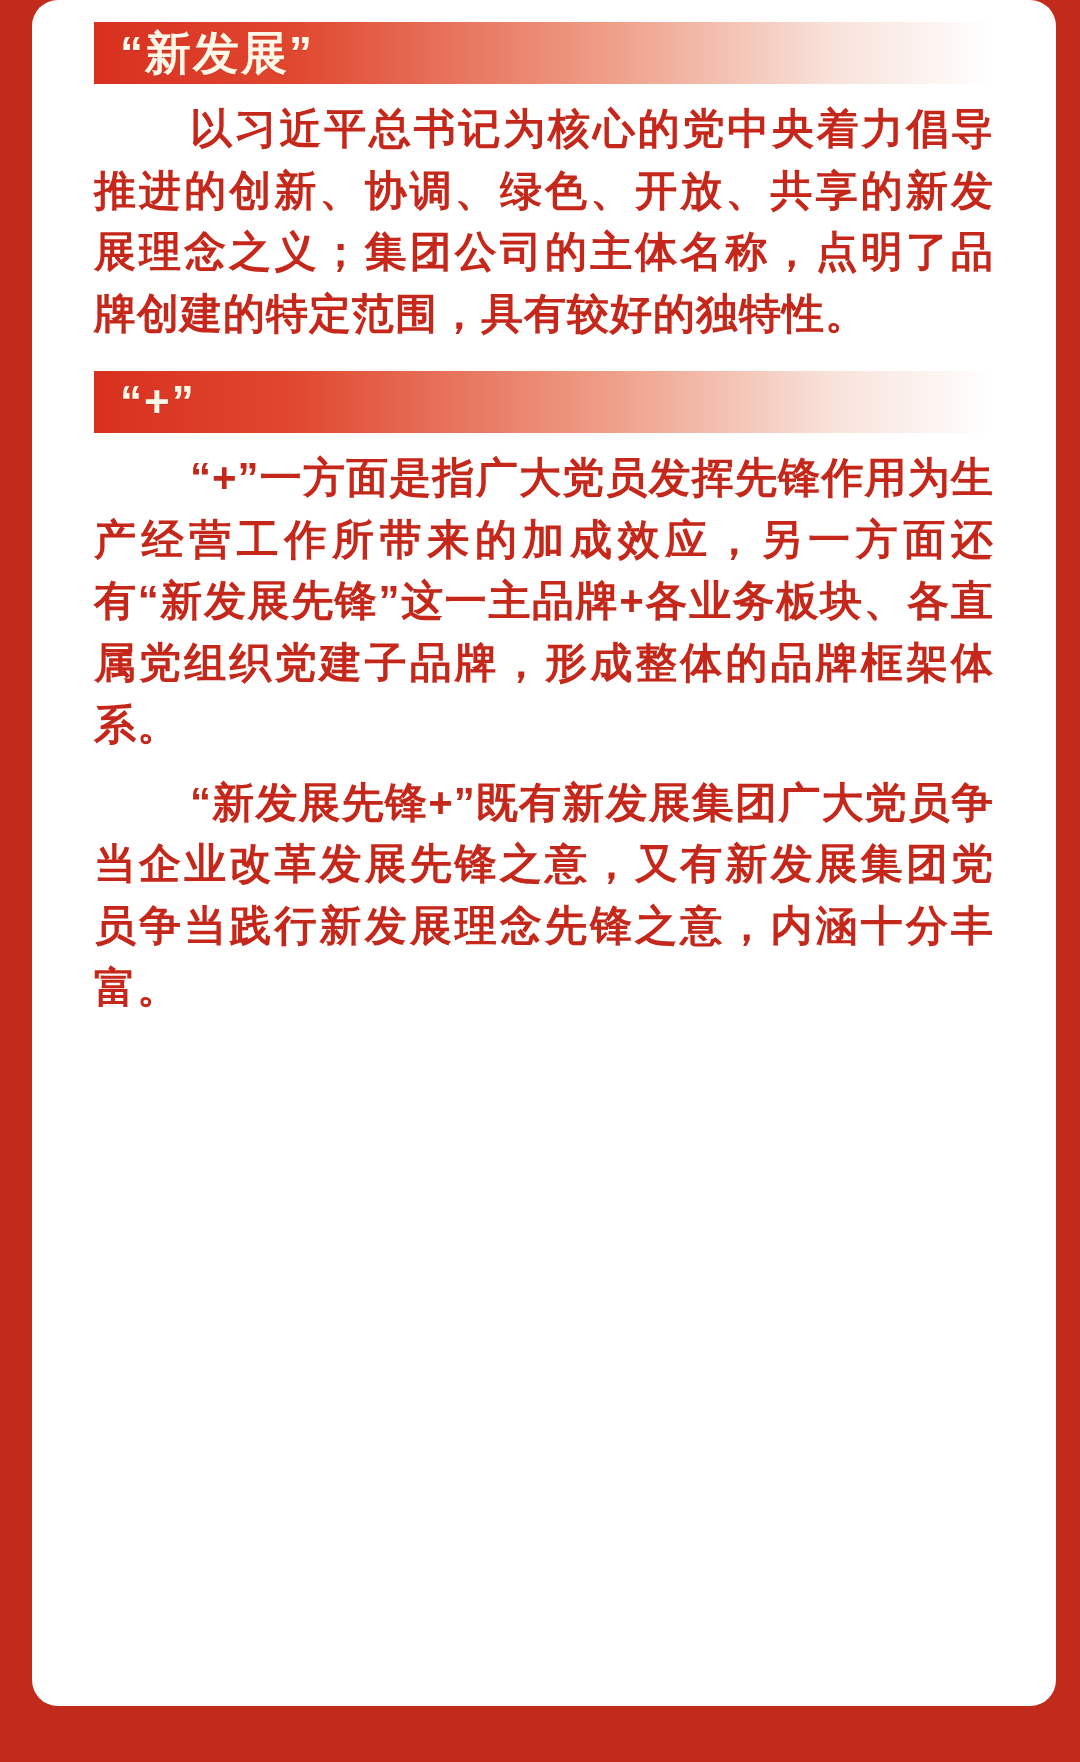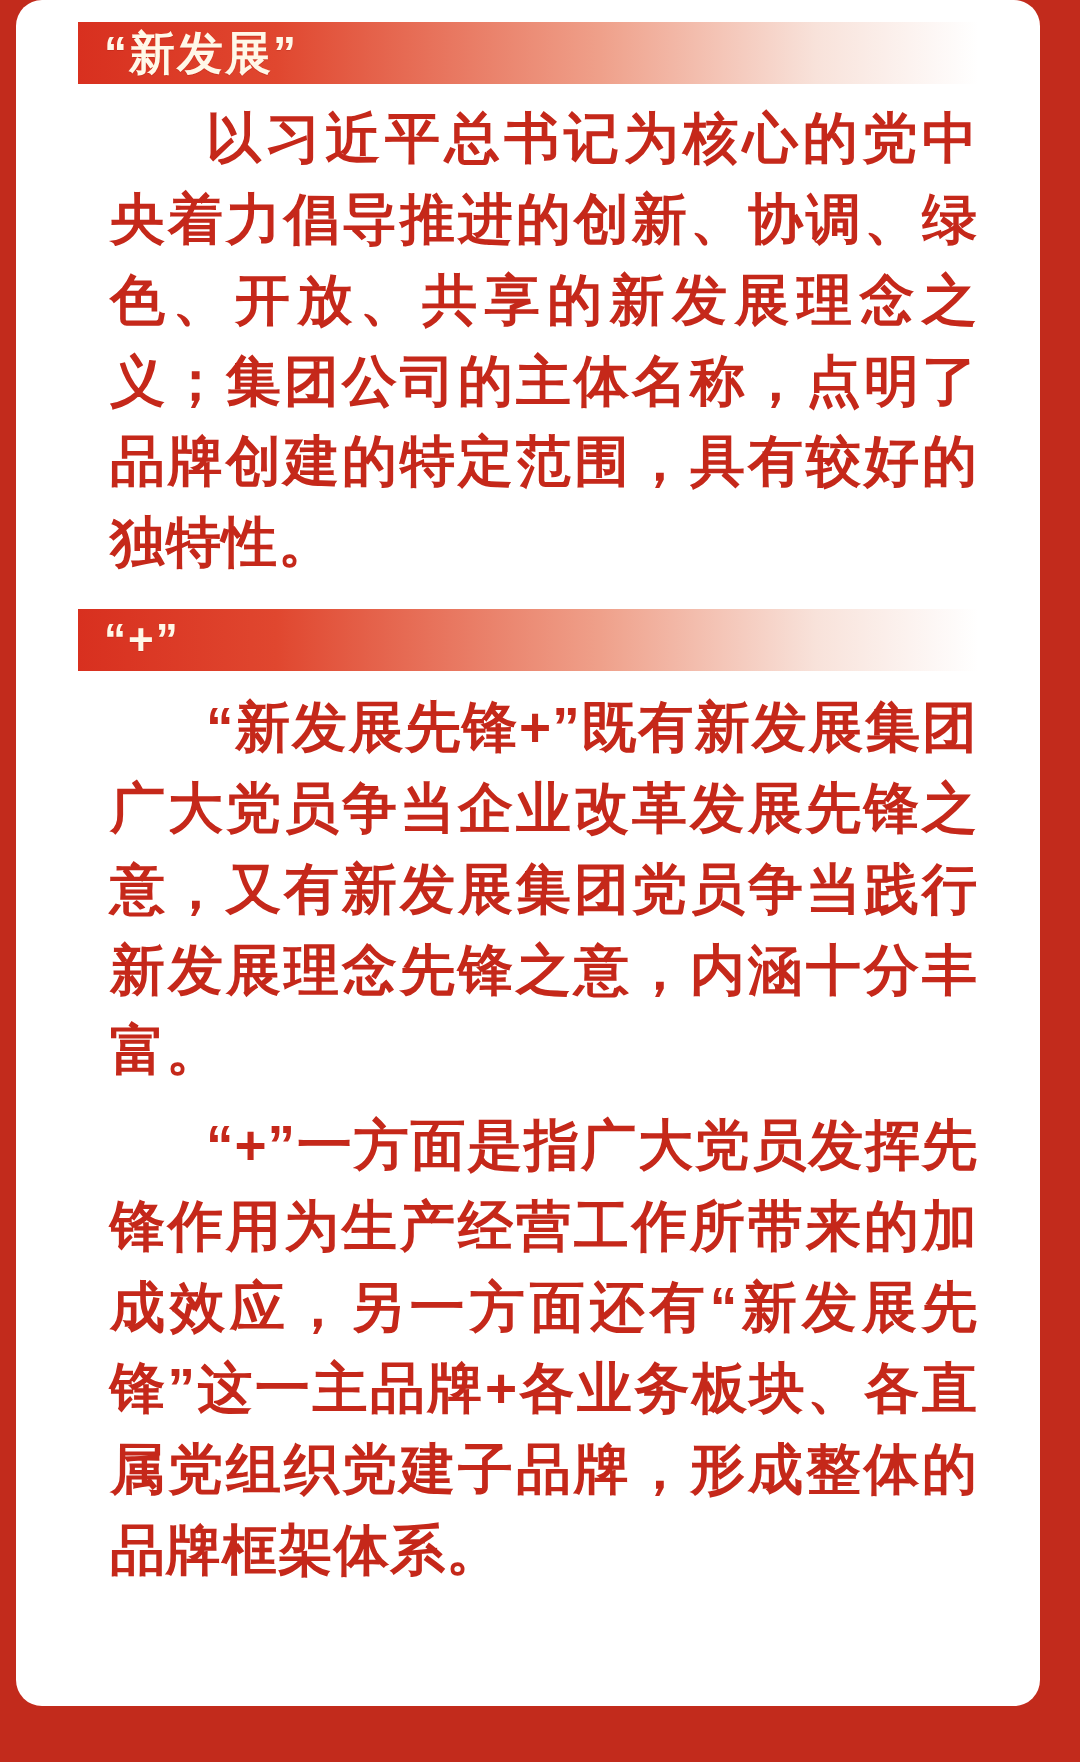--- a/index.html
+++ b/index.html
@@ -12,21 +12,21 @@
     background: #c22b1c;
     font-family: "Liberation Sans", sans-serif;
     overflow: hidden;
   }
   .poster {
     position: relative;
     width: 1080px;
     height: 1762px;
     background: #c22b1c;
     box-sizing: border-box;
-    padding: 0 16px;
+    padding: 0 32px;
   }
   .card {
     position: relative;
     width: 1024px;
     min-height: 1706px;
     background: #ffffff;
     border-radius: 26px;
     box-sizing: border-box;
     padding: 22px 0 40px 0;
     overflow: hidden;
@@ -48,25 +48,25 @@
     color: #fff8e8;
     font-size: 46px;
     font-weight: bold;
     letter-spacing: 2px;
     line-height: 1;
     text-shadow: 0 1px 0 rgba(150,20,10,0.25);
     white-space: nowrap;
   }
   .para {
     color: #c5281a;
-    font-size: 55px;
+    font-size: 42px;
     font-weight: bold;
     line-height: 1.47;
     letter-spacing: 1px;
-    margin: 14px 62px 0 94px;
+    margin: 14px 62px 0 62px;
     text-indent: 96px;
     text-align: justify;
     text-justify: inter-ideograph;
   }
   .para.tight {
     margin-top: 16px;
   }
   .section-plus .heading-text {
     font-size: 44px;
   }
@@ -87,18 +87,18 @@
 
     <div class="spacer-sm"></div>
 
 
     <div class="spacer-sm"></div>
 
     <div class="section section-plus">
       <div class="heading">
         <span class="heading-text">“+”</span>
       </div>
+      <p class="para">“+”一方面是指广大党员发挥先锋作用为生产经营工作所带来的加成效应，另一方面还有“新发展先锋”这一主品牌+各业务板块、各直属党组织党建子品牌，形成整体的品牌框架体系。</p>
       <p class="para tight">“新发展先锋+”既有新发展集团广大党员争当企业改革发展先锋之意，又有新发展集团党员争当践行新发展理念先锋之意，内涵十分丰富。</p>
-      <p class="para">“+”一方面是指广大党员发挥先锋作用为生产经营工作所带来的加成效应，另一方面还有“新发展先锋”这一主品牌+各业务板块、各直属党组织党建子品牌，形成整体的品牌框架体系。</p>
     </div>
 
   </div>
 </div>
 
 </body></html>

